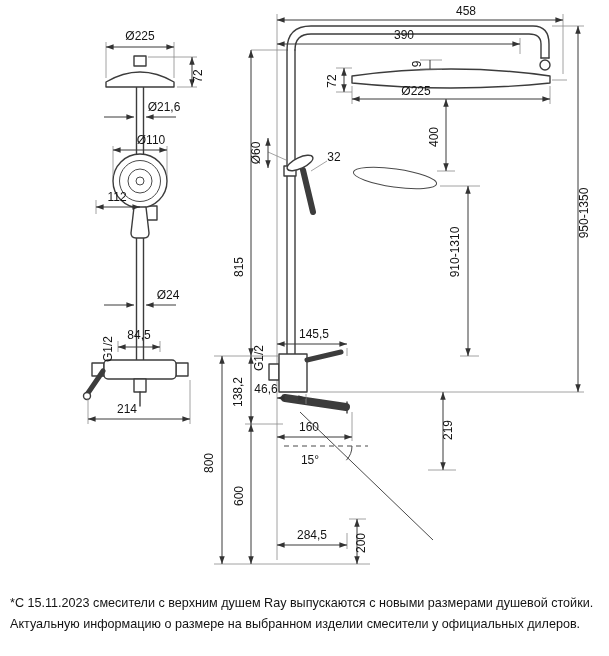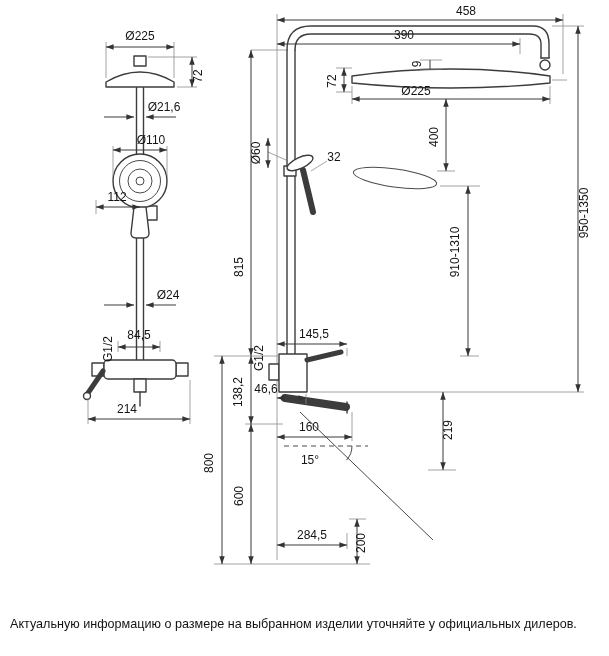--- a/index.html
+++ b/index.html
@@ -192,14 +192,15 @@
     <text x="309" y="431" text-anchor="middle">160</text>
     <text x="452" y="430" text-anchor="middle" transform="rotate(-90 452 430)">219</text>
     <text x="310" y="464" text-anchor="middle">15°</text>
     <text x="213" y="463" text-anchor="middle" transform="rotate(-90 213 463)">800</text>
     <text x="243" y="496" text-anchor="middle" transform="rotate(-90 243 496)">600</text>
     <text x="312" y="539" text-anchor="middle">284,5</text>
     <text x="365" y="543" text-anchor="middle" transform="rotate(-90 365 543)">200</text>
   </g>
 </svg>
 
-<div id="fn2" class="footnote">Актуальную информацию о размере на выбранном изделии уточняйте у официальных дилеров.</div>
+<div id="fn1" class="footnote">*С 15.11.2023 смесители с верхним душем Ray выпускаются с новыми размерами душевой стойки.</div>
+<div id="fn2" class="footnote">Актуальную информацию о размере на выбранном изделии смесители у официальных дилеров.</div>
 </div>
 
 </body></html>

